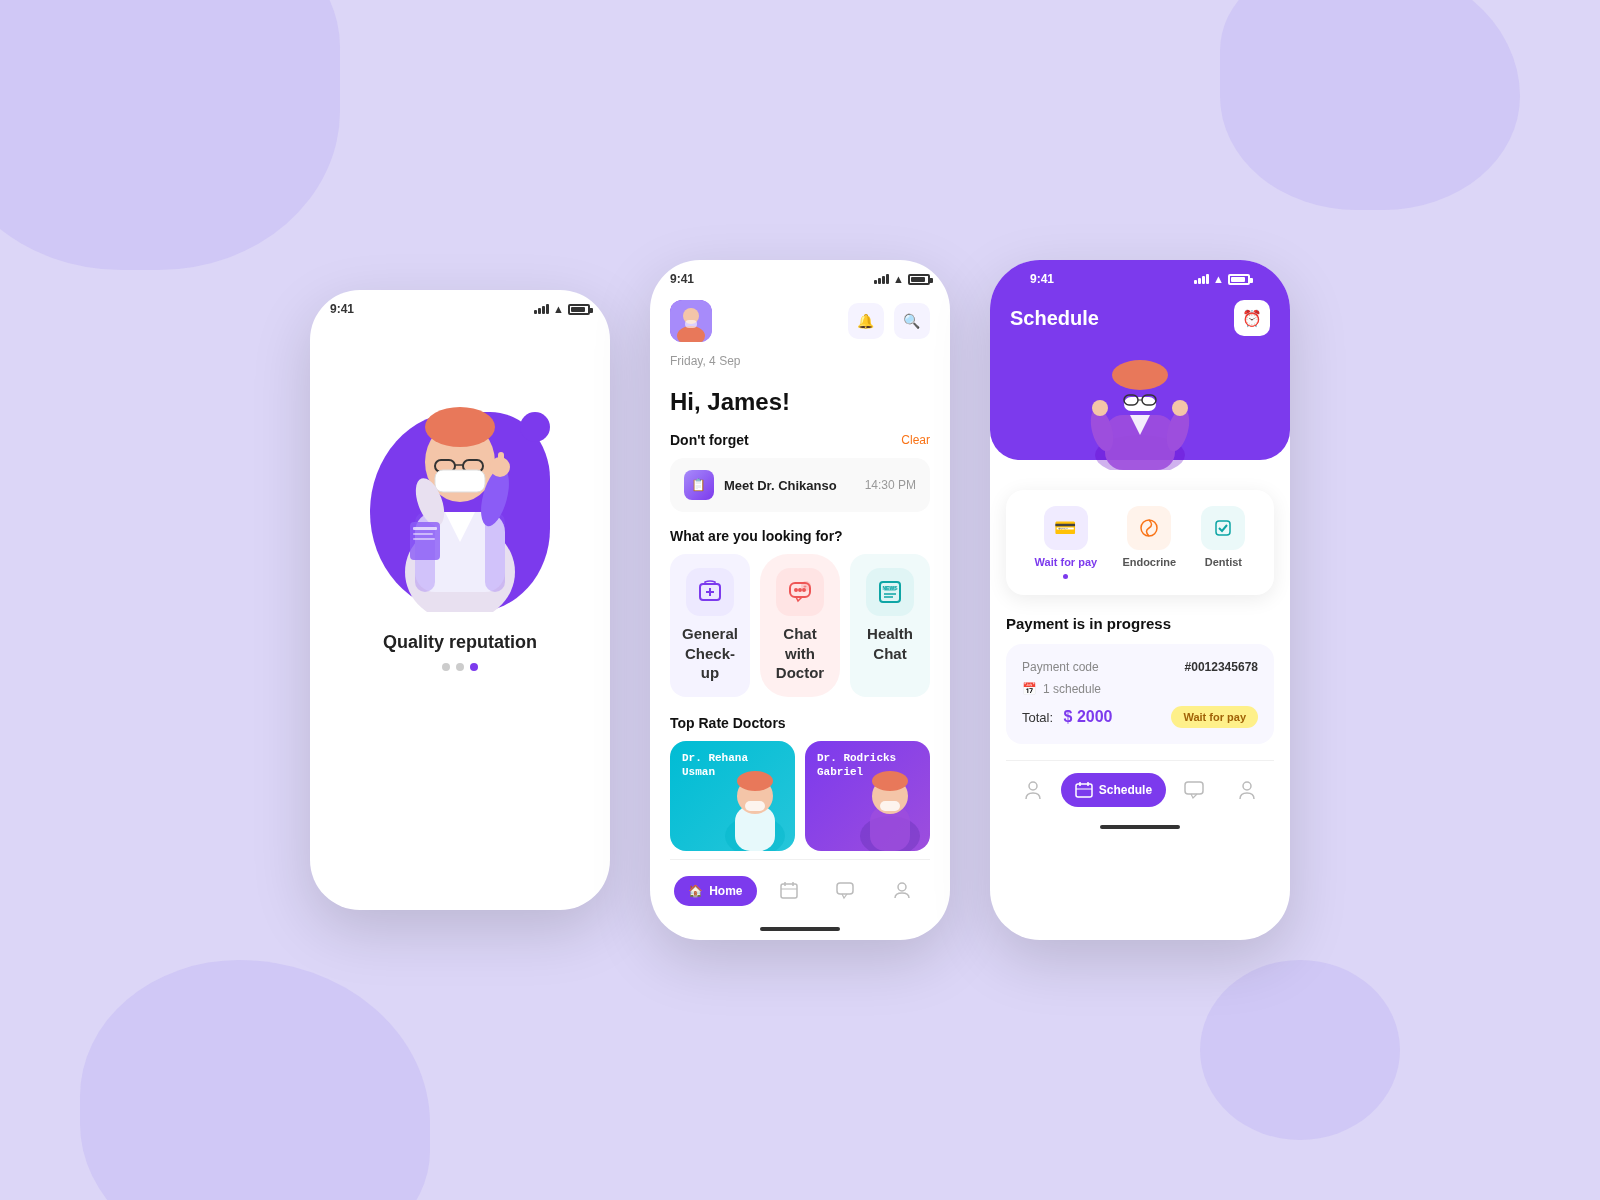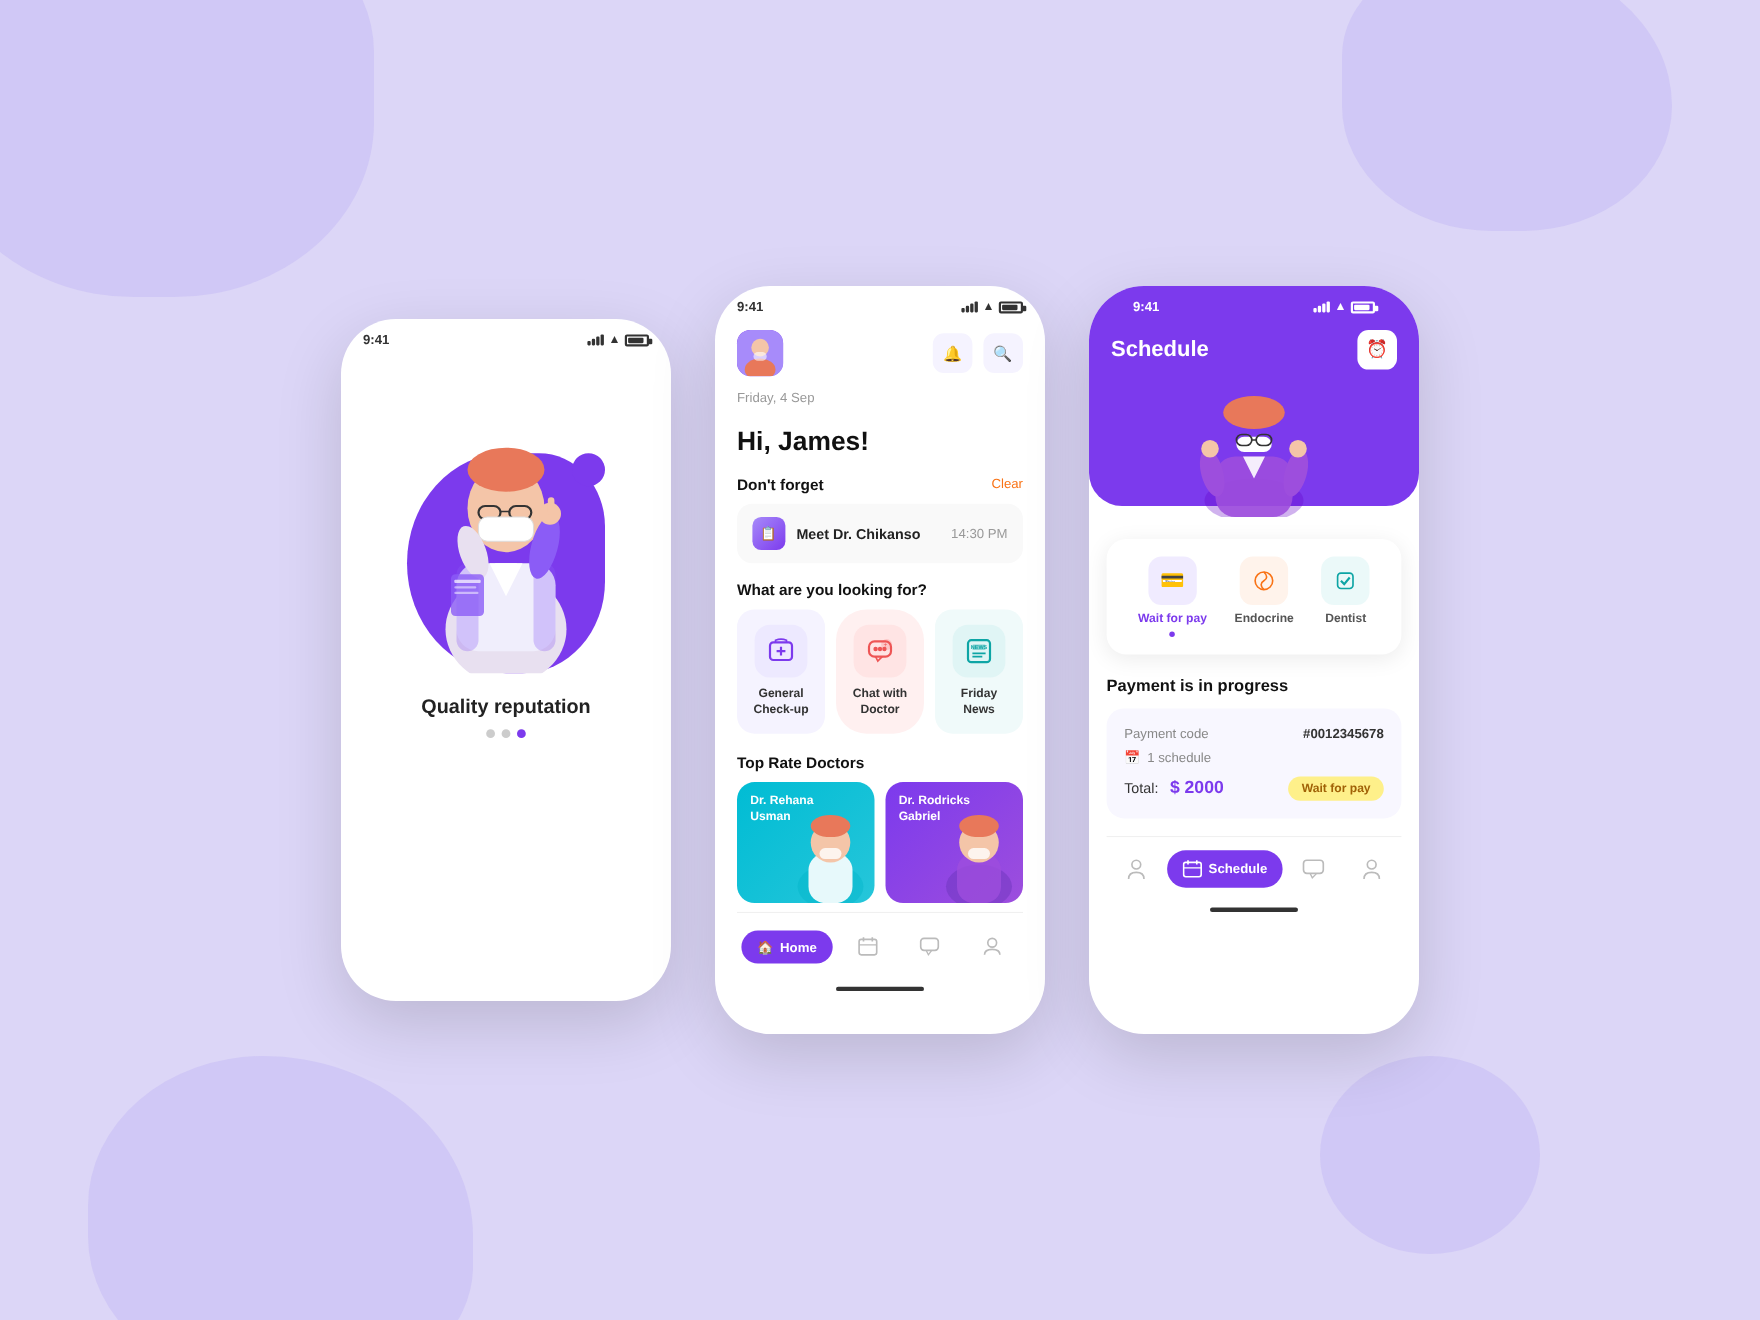--- a/index.html
+++ b/index.html
@@ -339,37 +339,38 @@
       align-items: center;
       justify-content: center;
       font-size: 20px;
     }
 
     .action-icon-box.purple { background: #ede9ff; color: #7c3aed; }
     .action-icon-box.pink { background: #ffe4e4; color: #e55; }
     .action-icon-box.teal { background: #e0f5f5; color: #0ea5a5; }
 
     .action-label {
-      font-size: 11px;
+      font-size: 15px;
       font-weight: 600;
       color: #333;
       text-align: center;
       line-height: 1.3;
     }
 
     .top-doctors-title {
       font-size: 14px;
       font-weight: 700;
       color: #111;
       margin-bottom: 10px;
     }
 
     .doctors-row {
       display: flex;
       gap: 10px;
+      font-family: Liberation Mono, monospace;
     }
 
     .doctor-card {
       flex: 1;
       border-radius: 16px;
       overflow: hidden;
       height: 110px;
       position: relative;
     }
 
@@ -746,21 +747,21 @@
         <div class="action-card teal-bg">
           <div class="action-icon-box teal">
             <svg width="28" height="28" viewBox="0 0 28 28">
               <rect x="4" y="4" width="20" height="20" rx="3" fill="none" stroke="#0ea5a5" stroke-width="2"></rect>
               <rect x="8" y="8" width="12" height="5" rx="1" fill="#0ea5a5" opacity="0.4"></rect>
               <text x="14" y="12" font-size="5" fill="#0ea5a5" text-anchor="middle" font-weight="bold">NEWS</text>
               <line x1="8" y1="16" x2="20" y2="16" stroke="#0ea5a5" stroke-width="1.5"></line>
               <line x1="8" y1="19" x2="17" y2="19" stroke="#0ea5a5" stroke-width="1.5"></line>
             </svg>
           </div>
-          <span class="action-label">Friday News</span>
+          <span class="action-label">Health Chat</span>
         </div>
       </div>
 
       <p class="top-doctors-title">Top Rate Doctors</p>
 
       <div class="doctors-row">
         <div class="doctor-card doctor-card-1">
           <div class="doctor-card-name">Dr. Rehana<br>Usman</div>
 
           <svg style="position:absolute;bottom:0;right:0;width:80px;height:100px" viewBox="0 0 80 100">

